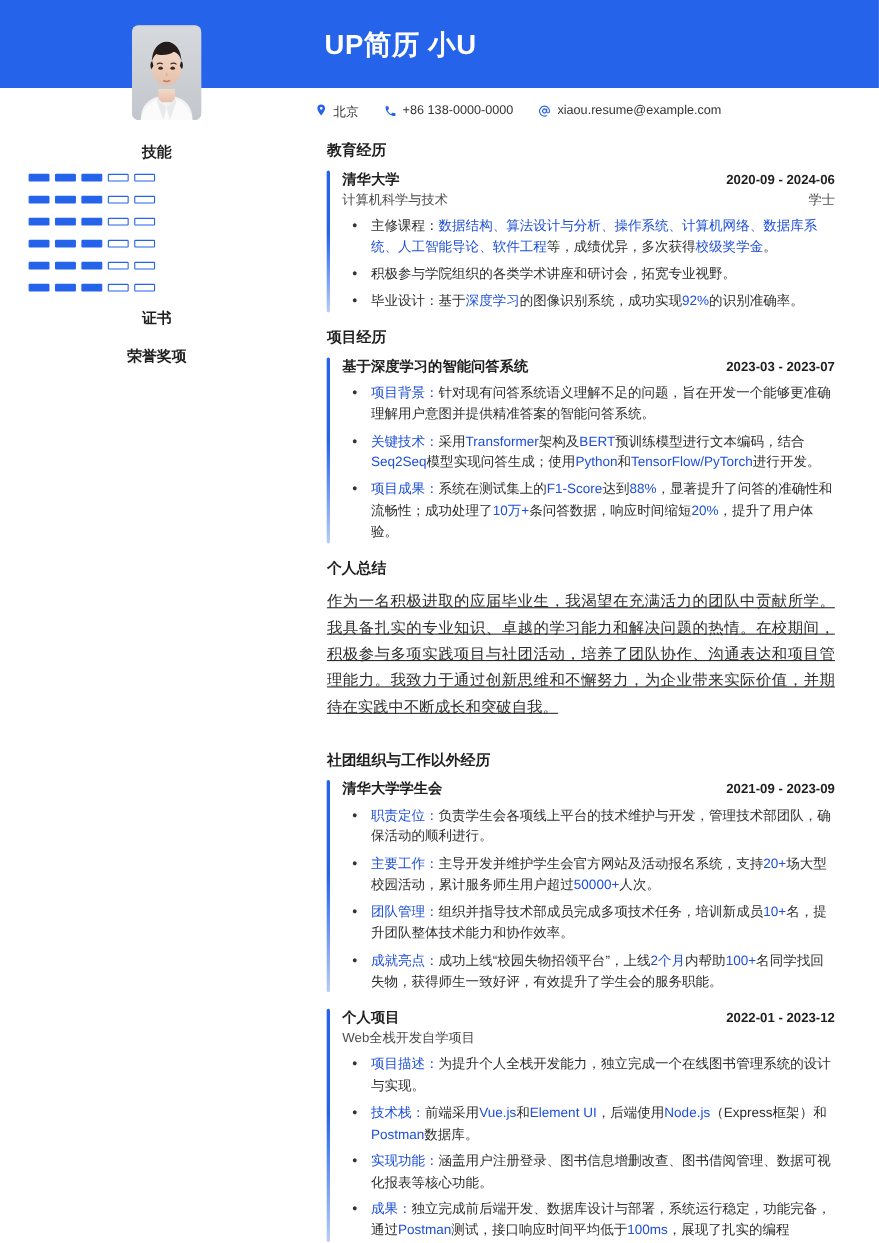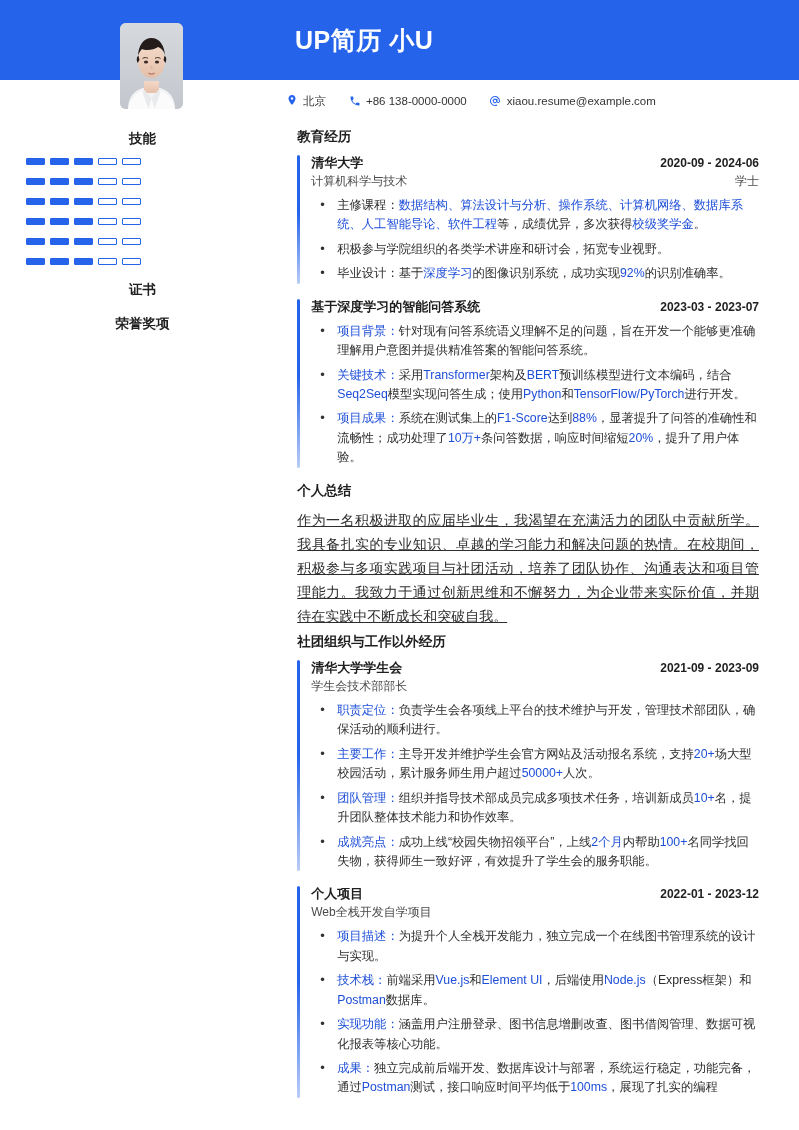--- a/index.html
+++ b/index.html
@@ -364,46 +364,44 @@
             <span class="entry-sub-right">学士</span>
           </div>
           <ul class="blist">
             <li>主修课程：<b>数据结构、算法设计与分析、操作系统、计算机网络、数据库系统、人工智能导论、软件工程</b>等，成绩优异，多次获得<b>校级奖学金</b>。</li>
             <li>积极参与学院组织的各类学术讲座和研讨会，拓宽专业视野。</li>
             <li>毕业设计：基于<b>深度学习</b>的图像识别系统，成功实现<b>92%</b>的识别准确率。</li>
           </ul>
         </div>
       </div>
 
+    <div class="sec-title">项目经历</div>
     <div id="proj-host">
         <div class="entry">
           <div class="entry-head">
             <span class="entry-title">基于深度学习的智能问答系统</span>
             <span class="entry-date">2023-03 - 2023-07</span>
           </div>
           <ul class="blist">
             <li><b>项目背景：</b>针对现有问答系统语义理解不足的问题，旨在开发一个能够更准确理解用户意图并提供精准答案的智能问答系统。</li>
             <li><b>关键技术：</b>采用<b>Transformer</b>架构及<b>BERT</b>预训练模型进行文本编码，结合<b>Seq2Seq</b>模型实现问答生成；使用<b>Python</b>和<b>TensorFlow/PyTorch</b>进行开发。</li>
             <li><b>项目成果：</b>系统在测试集上的<b>F1-Score</b>达到<b>88%</b>，显著提升了问答的准确性和流畅性；成功处理了<b>10万+</b>条问答数据，响应时间缩短<b>20%</b>，提升了用户体验。</li>
           </ul>
         </div>
       </div>
 
     <div class="sec-title">个人总结</div>
     <div class="summary-text">作为一名积极进取的应届毕业生，我渴望在充满活力的团队中贡献所学。我具备扎实的专业知识、卓越的学习能力和解决问题的热情。在校期间，积极参与多项实践项目与社团活动，培养了团队协作、沟通表达和项目管理能力。我致力于通过创新思维和不懈努力，为企业带来实际价值，并期待在实践中不断成长和突破自我。</div>
 
-    <div class="sec-title" style="margin-top:5px">社团组织与工作以外经历</div>
+    <div class="sec-title" style="margin-top:28px">社团组织与工作以外经历</div>
     <div id="club-host">
         <div class="entry">
           <div class="entry-head">
             <span class="entry-title">清华大学学生会</span>
             <span class="entry-date">2021-09 - 2023-09</span>
-          </div>
-          <div class="entry-sub">
-            <span>学生会技术部部长</span>
           </div>
           <ul class="blist">
             <li><b>职责定位：</b>负责学生会各项线上平台的技术维护与开发，管理技术部团队，确保活动的顺利进行。</li>
             <li><b>主要工作：</b>主导开发并维护学生会官方网站及活动报名系统，支持<b>20+</b>场大型校园活动，累计服务师生用户超过<b>50000+</b>人次。</li>
             <li><b>团队管理：</b>组织并指导技术部成员完成多项技术任务，培训新成员<b>10+</b>名，提升团队整体技术能力和协作效率。</li>
             <li><b>成就亮点：</b>成功上线“校园失物招领平台”，上线<b>2个月</b>内帮助<b>100+</b>名同学找回失物，获得师生一致好评，有效提升了学生会的服务职能。</li>
           </ul>
         </div>
         <div class="entry">
           <div class="entry-head">

